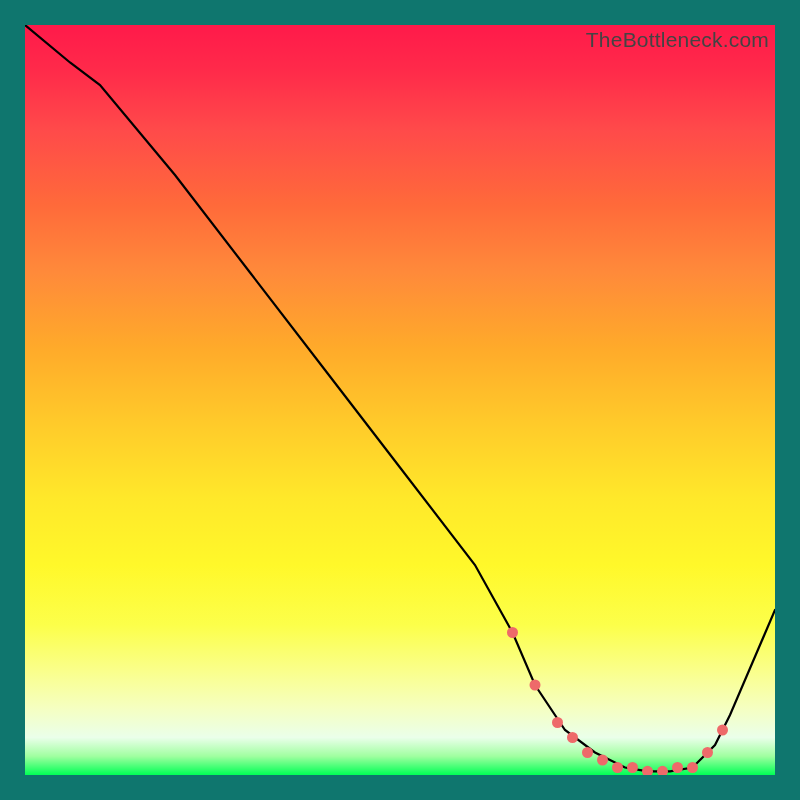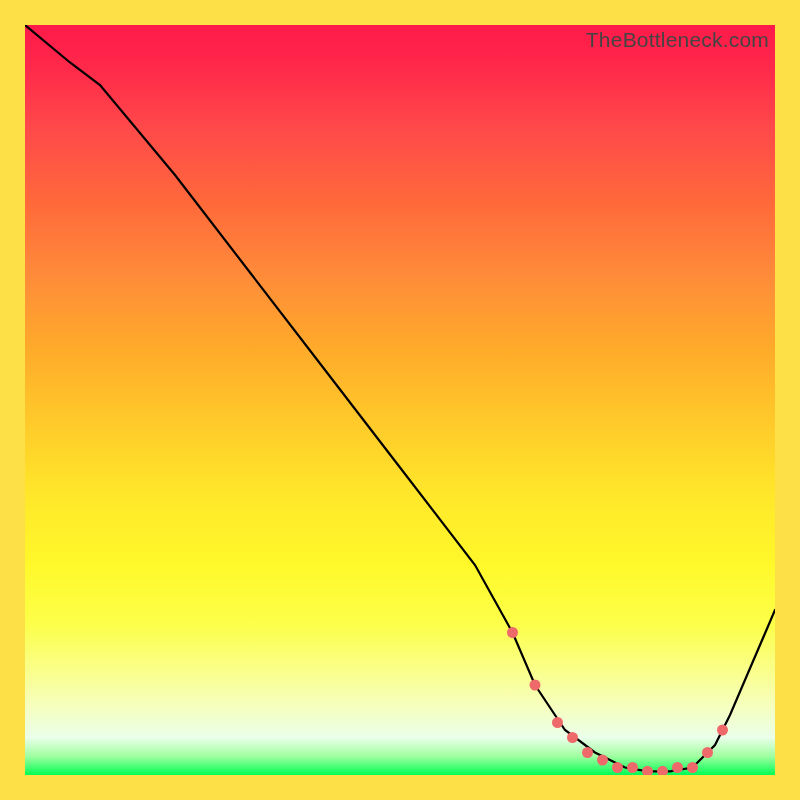--- a/index.html
+++ b/index.html
@@ -8,21 +8,21 @@
     background: #000;
     width: 800px;
     height: 800px;
     overflow: hidden;
     font-family: Arial, sans-serif;
   }
   .container {
     position: relative;
     width: 800px;
     height: 800px;
-    background: #fde047;
+    background: #0f766e;
   }
   .plot-area {
     position: absolute;
     left: 25px;
     top: 25px;
     width: 750px;
     height: 750px;
     background: linear-gradient(to bottom,
       #ff1a4a 0%,
       #ff2a4a 6%,

